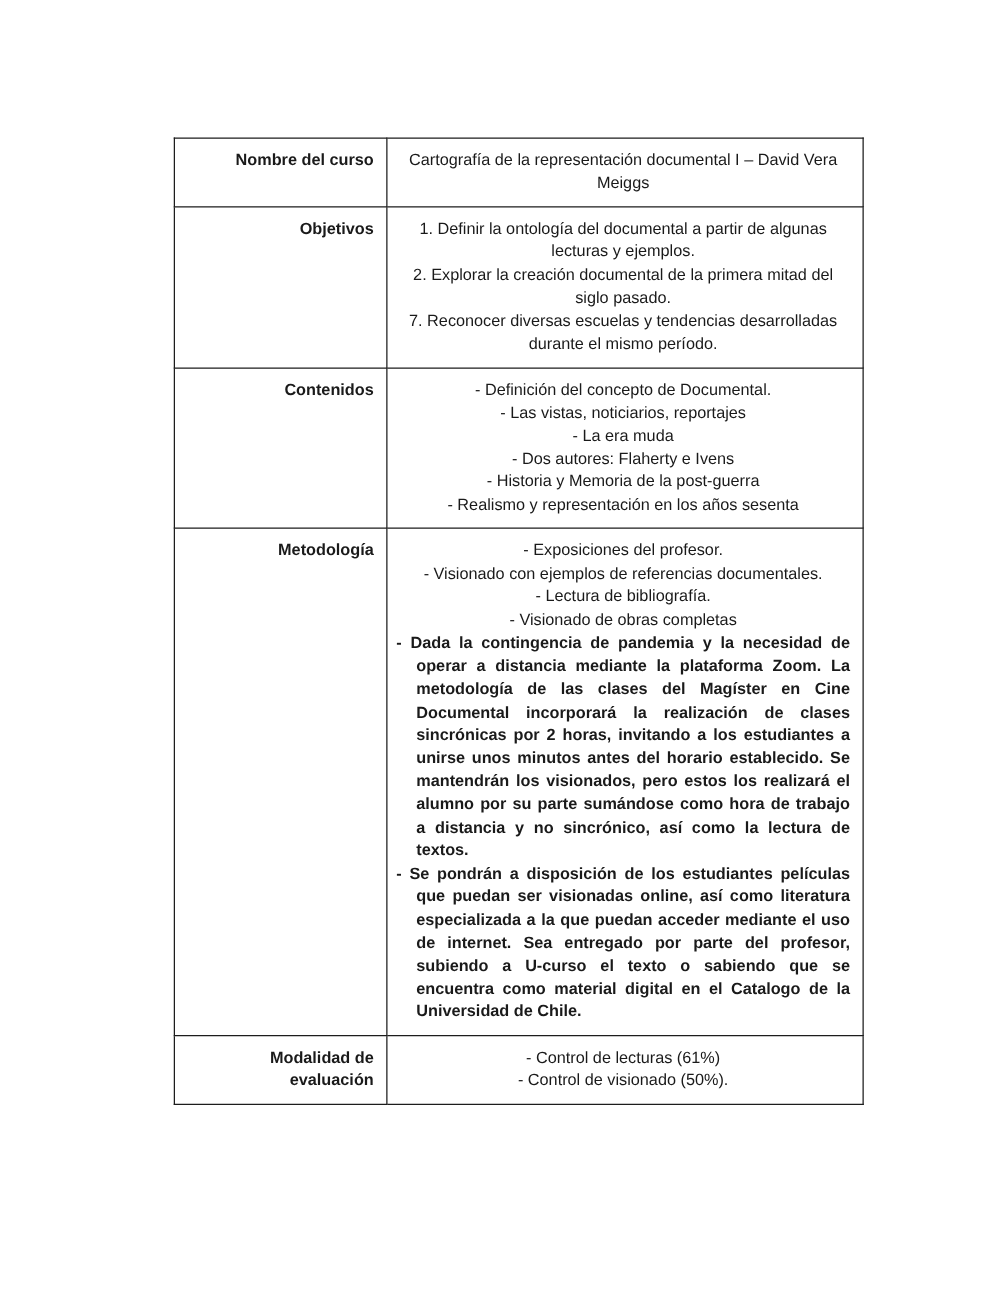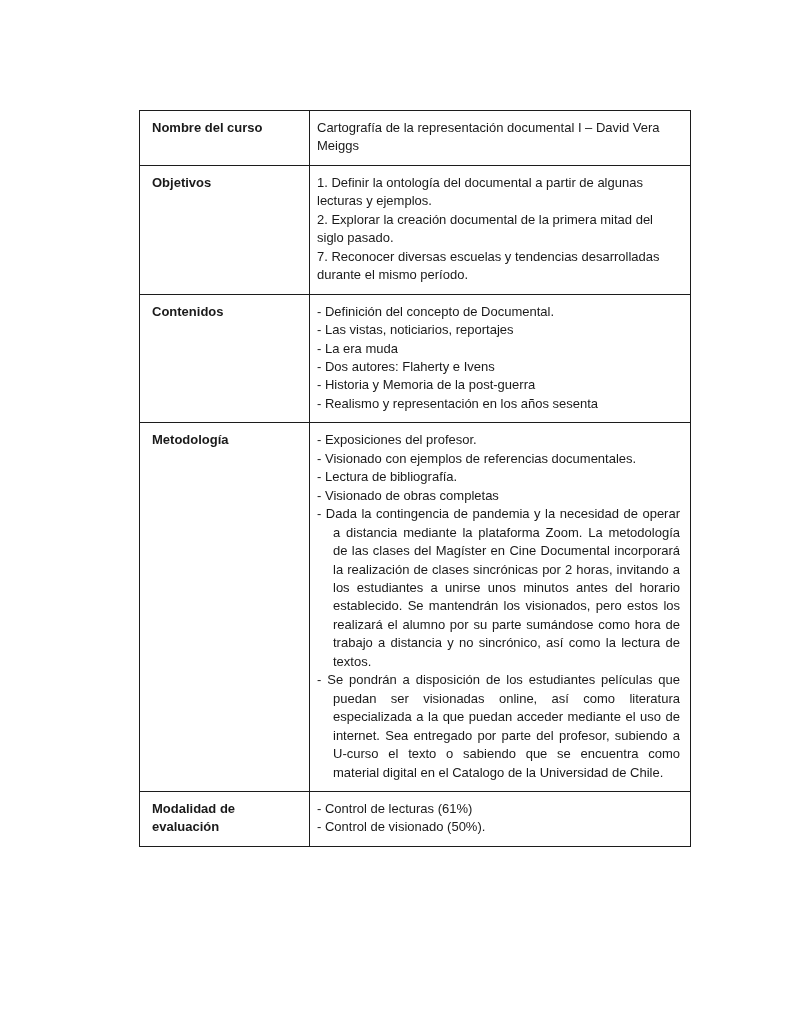--- a/index.html
+++ b/index.html
@@ -26,37 +26,38 @@
       table-layout: fixed;
     }
     table.doc-table td {
       border: 1.5px solid #1c1c1c;
       vertical-align: top;
       font-size: 13px;
       line-height: 1.42;
     }
     td.label-cell {
       width: 170px;
-      text-align: left;
+      text-align: right;
       font-weight: bold;
       padding: 8px 10px 8px 12px;
     }
     td.content-cell {
       padding: 8px 10px 9px 7px;
     }
     .cell-item {
       margin: 0;
-      text-align: left;
+      text-align: center;
     }
     .cell-item.justify {
       text-align: justify;
     }
     .cell-item.hang {
       padding-left: 16px;
       text-indent: -16px;
+      font-weight: bold;
     }
   </style>
 </head>
 <body>
 
 <div class="doc-page">
   <table class="doc-table">
     <tbody>
         <tr>
     <td class="label-cell">

